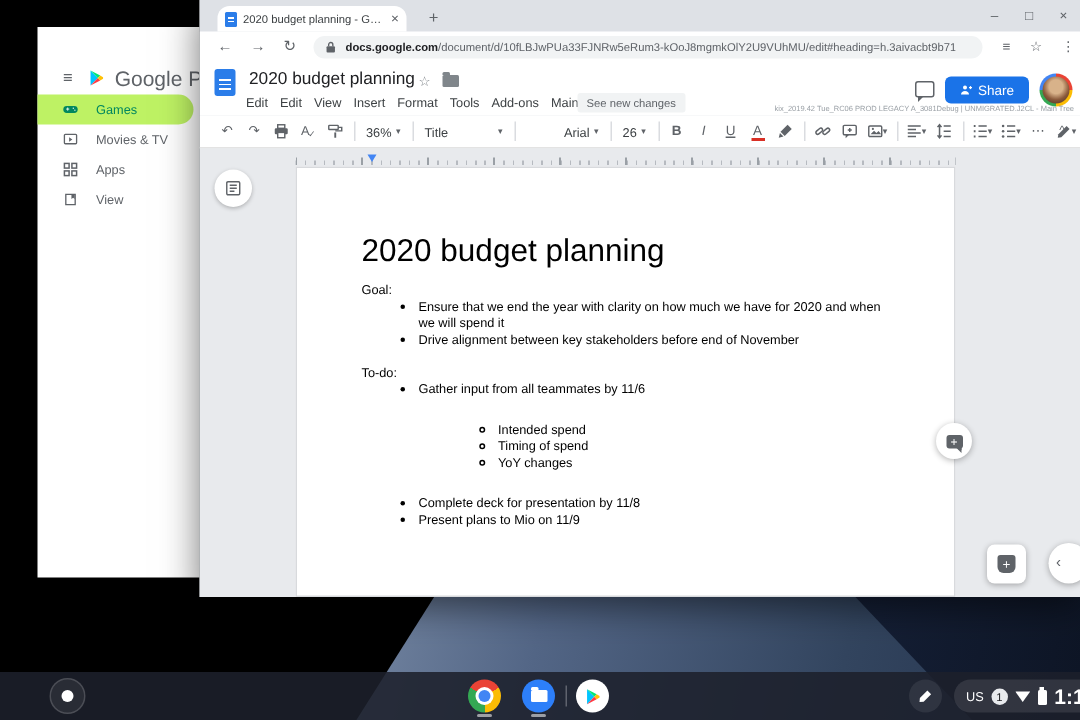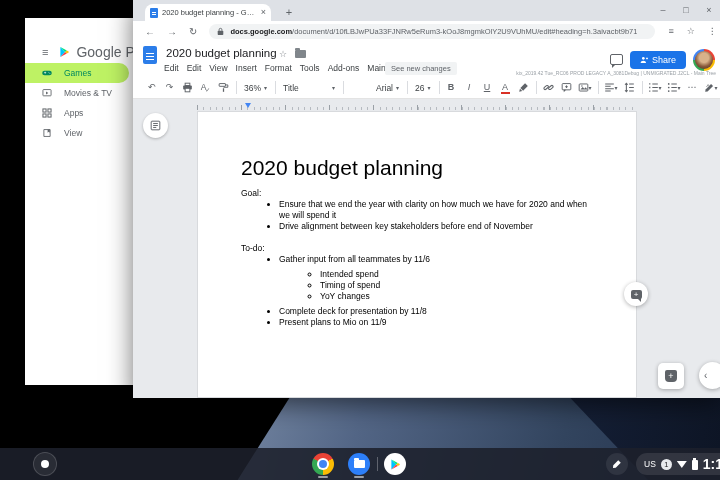--- a/index.html
+++ b/index.html
@@ -87,21 +87,21 @@
   .indent-marker{position:absolute;left:48px;top:0;width:7px;height:7px;color:#4285f4}
   .indent-marker::before{content:"";position:absolute;left:0;top:0;border-left:3.5px solid transparent;border-right:3.5px solid transparent;border-top:5px solid #4285f4}
   .outline-btn{position:absolute;left:10px;top:14px;width:25px;height:25px;border-radius:50%;background:#fff;box-shadow:0 1px 3px rgba(0,0,0,.25);display:flex;align-items:center;justify-content:center;color:#5f6368;cursor:pointer}
   .outline-btn svg{width:11px;height:11px}
 
   .page{position:absolute;left:64px;top:12px;width:440px;height:287px;background:#fff;border:1px solid #d8dadd;padding:42px 46px 0 43px;cursor:text}
   .doc-heading{font-size:21px;line-height:28px;color:#000;margin-bottom:6px;white-space:nowrap}
   .doc-p{font-size:8.5px;line-height:11px;color:#000}
   .doc-p.todo{margin-top:11px}
   ul.l1{margin:0;padding-left:38px;list-style:disc outside}
-  ul.l2{margin:4px;padding-left:37px;list-style:circle outside}
+  ul.l2{margin:16px;padding-left:37px;list-style:circle outside}
   .page li{font-size:8.5px;line-height:11px;color:#000}
 
   .comment-fab{position:absolute;left:491px;top:183px;width:24px;height:24px;border-radius:50%;background:#fff;box-shadow:0 1px 4px rgba(0,0,0,.3);display:flex;align-items:center;justify-content:center;cursor:pointer}
   .cfab-ic{position:relative;width:11px;height:9px;background:#5f6368;border-radius:2px}
   .cfab-ic::before{content:"+";position:absolute;left:0;top:0;width:11px;height:9px;color:#fff;font-size:8px;line-height:9px;text-align:center}
   .cfab-ic::after{content:"";position:absolute;right:1px;bottom:-3px;border:2px solid transparent;border-top-color:#5f6368;border-right-color:#5f6368}
   .explore-btn{position:absolute;left:525px;top:264px;width:26px;height:26px;border-radius:5px;background:#fff;box-shadow:0 1px 4px rgba(0,0,0,.3);display:flex;align-items:center;justify-content:center;cursor:pointer}
   .explore-ic{position:relative;width:12px;height:12px;background:#5f6368;border-radius:2px 2px 4px 4px}
   .explore-ic::before{content:"+";position:absolute;inset:0;color:#fff;font-size:9px;line-height:12px;text-align:center}
   .edge-chevron{position:absolute;left:566px;top:263px;width:27px;height:27px;border-radius:50%;background:#fff;box-shadow:0 1px 4px rgba(0,0,0,.3);display:flex;align-items:center;padding-left:5px;font-size:10px;color:#5f6368;cursor:pointer}

